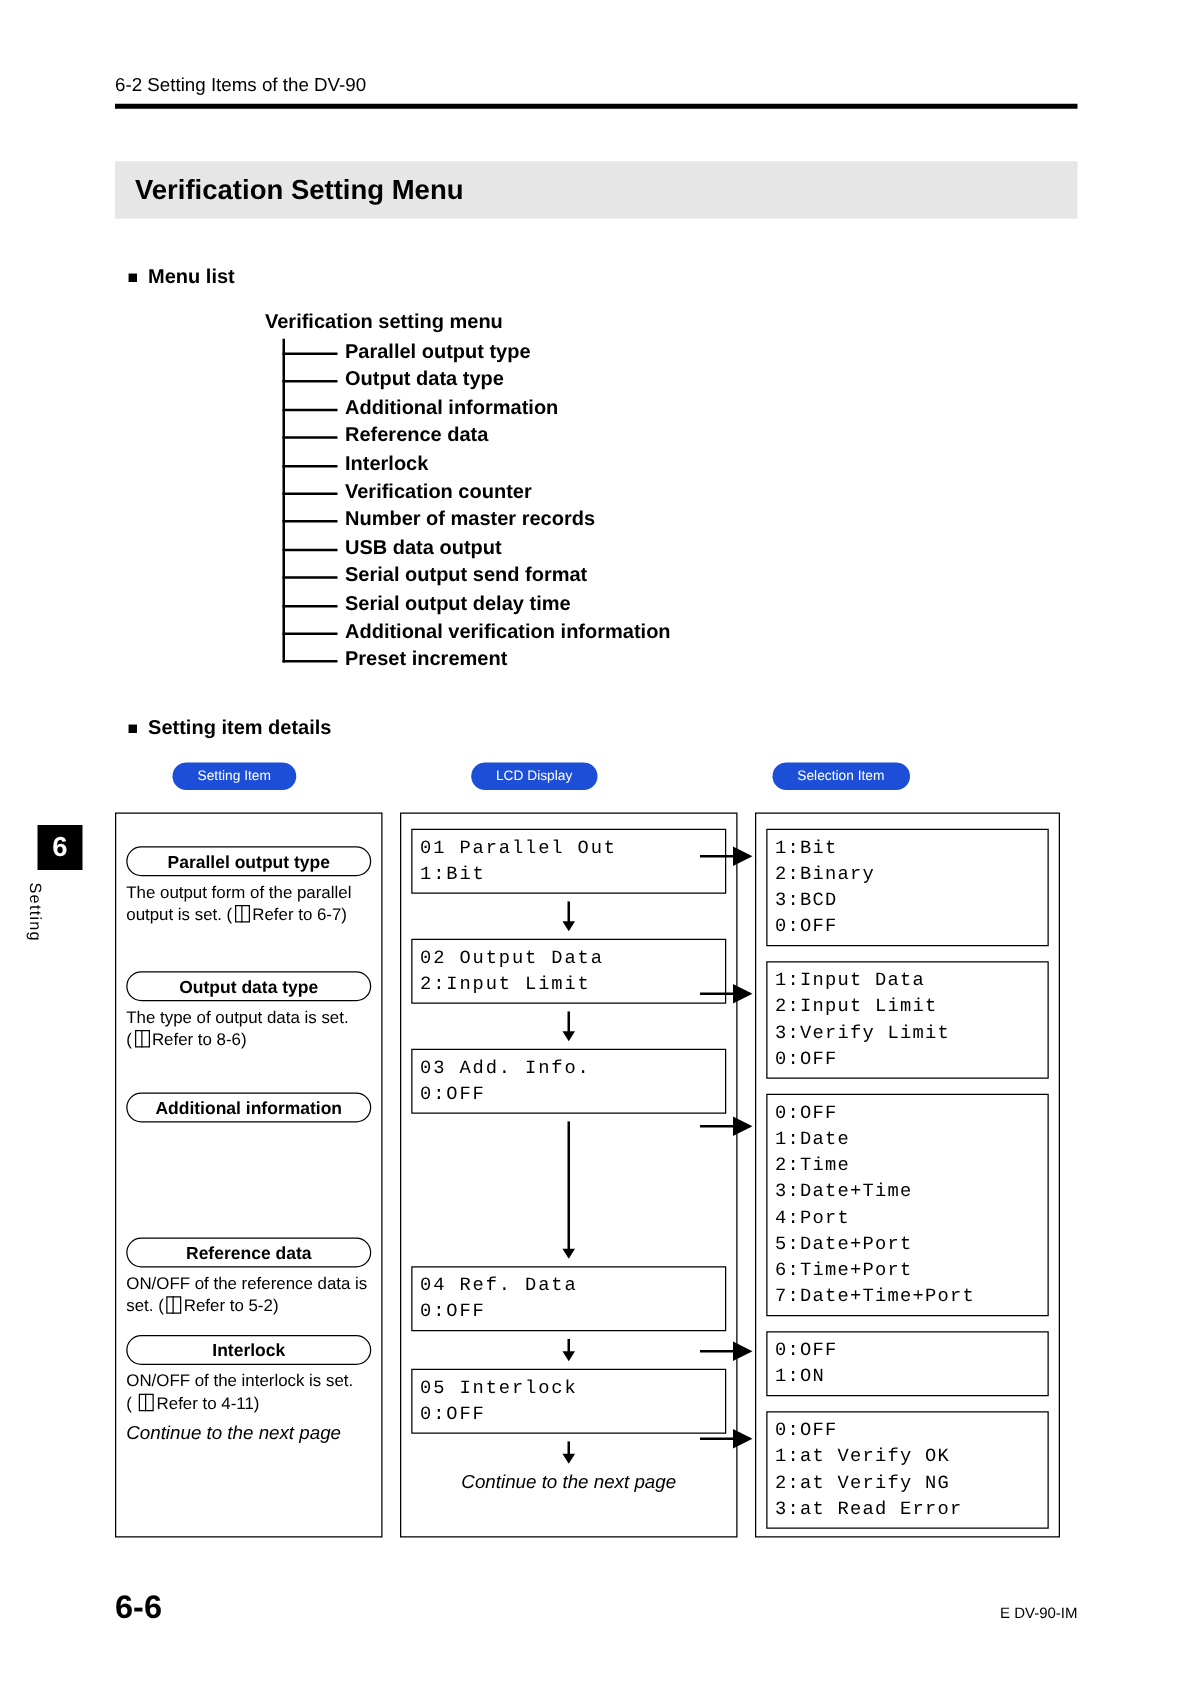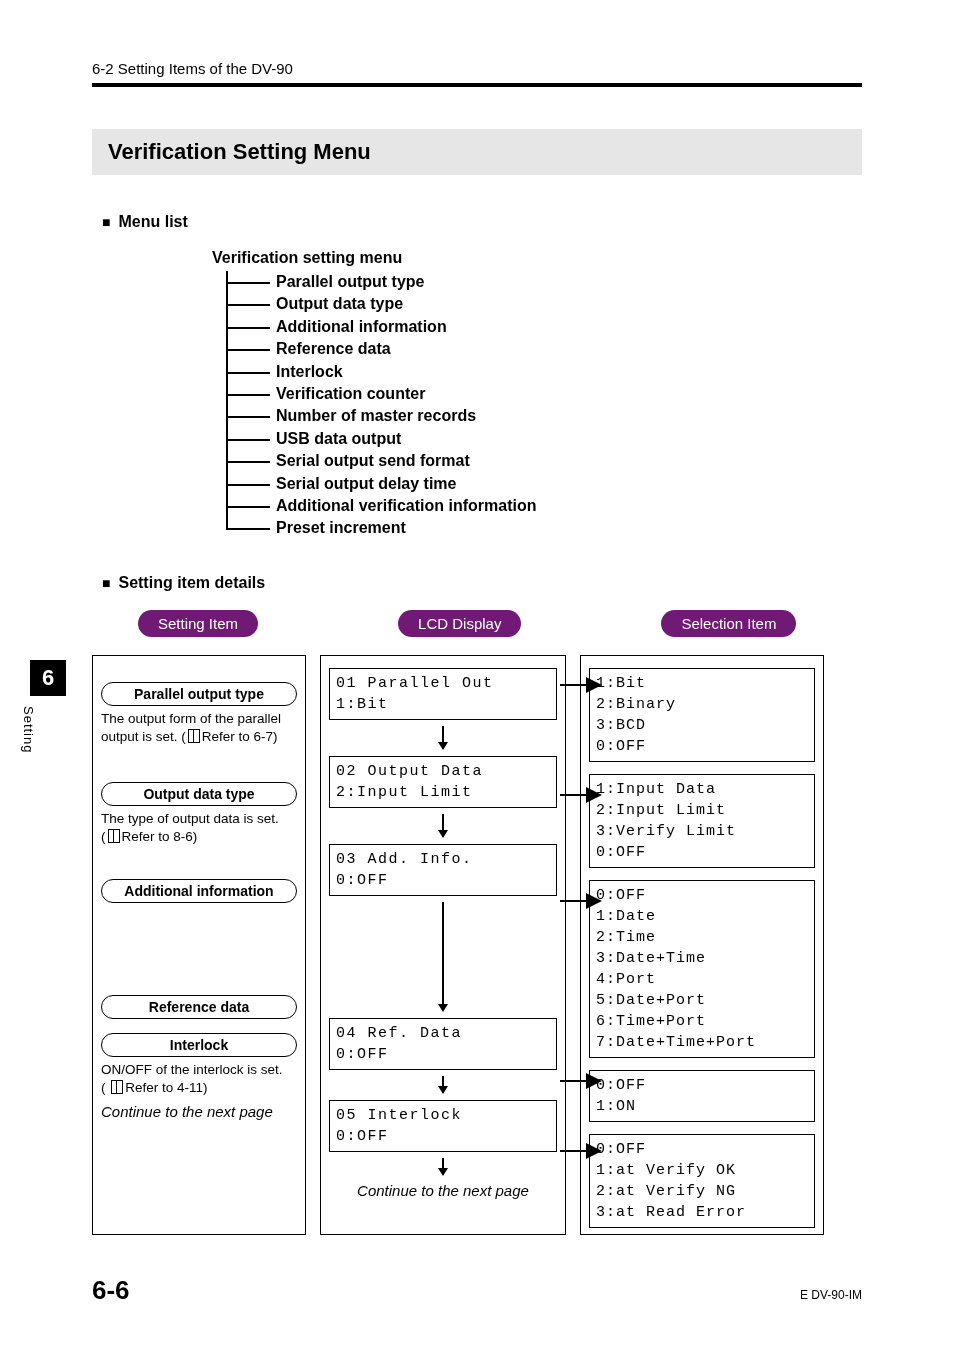--- a/index.html
+++ b/index.html
@@ -33,34 +33,34 @@
     position: relative; font-size: 16px; font-weight: bold;
     line-height: 1.4; padding: 0 0 0 30px;
   }
   .tree-item::before {
     content: ""; position: absolute; left: -20px; top: 11px;
     width: 44px; height: 2px; background: #000;
   }
 
   .pills-row { display: flex; margin: 6px 0 18px 0; }
   .pill {
-    background: #701a75; color: #fff; font-size: 15px;
+    background: #1d4ed8; color: #fff; font-size: 11px;
     padding: 5px 20px; border-radius: 14px;
   }
   .pill1 { margin-left: 46px; }
   .pill2 { margin-left: 140px; }
   .pill3 { margin-left: 140px; }
 
   .detail-area { display: flex; gap: 14px; align-items: stretch; }
   .col-left, .col-mid, .col-right {
     border: 1px solid #000; padding: 12px 8px 6px 8px;
     position: relative;
   }
   .col-left { width: 214px; }
-  .col-mid  { width: 246px; }
+  .col-mid  { width: 270px; }
   .col-right{ width: 244px; }
 
   .item-block { margin-bottom: 14px; }
   .item-title {
     border: 1.5px solid #000; border-radius: 14px;
     font-size: 14px; font-weight: bold; text-align: center;
     padding: 3px 6px; margin-bottom: 4px;
   }
   .item-desc { font-size: 13.5px; line-height: 1.35; }
   .ref-icon {
@@ -156,20 +156,21 @@
       <div class="item-desc" style="white-space:pre-line"><span>The type of output data is set.
 (</span><span class="ref-icon"></span><span>Refer to 8-6</span><span>)</span></div>
     </div>
     <div style="height:18px"></div>
     <div class="item-block">
       <div class="item-title">Additional information</div>
     </div>
     <div style="height:78px"></div>
     <div class="item-block">
       <div class="item-title">Reference data</div>
+      <div class="item-desc"><span>ON/OFF of the reference data is set. (</span><span class="ref-icon"></span><span>Refer to 5-2</span><span>)</span></div>
     </div>
     <div class="item-block" style="margin-bottom:2px">
       <div class="item-title">Interlock</div>
       <div class="item-desc" style="white-space:pre-line"><span>ON/OFF of the interlock is set.
 ( </span><span class="ref-icon"></span><span>Refer to 4-11</span><span>)</span></div>
     </div>
     <div class="cont">Continue to the next page</div>
   </div>
 
   <div class="col-mid">

